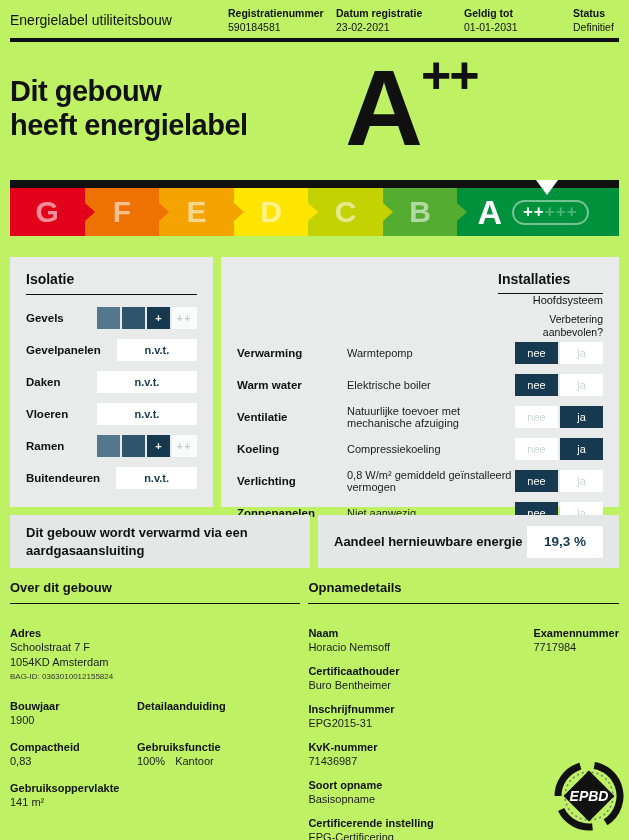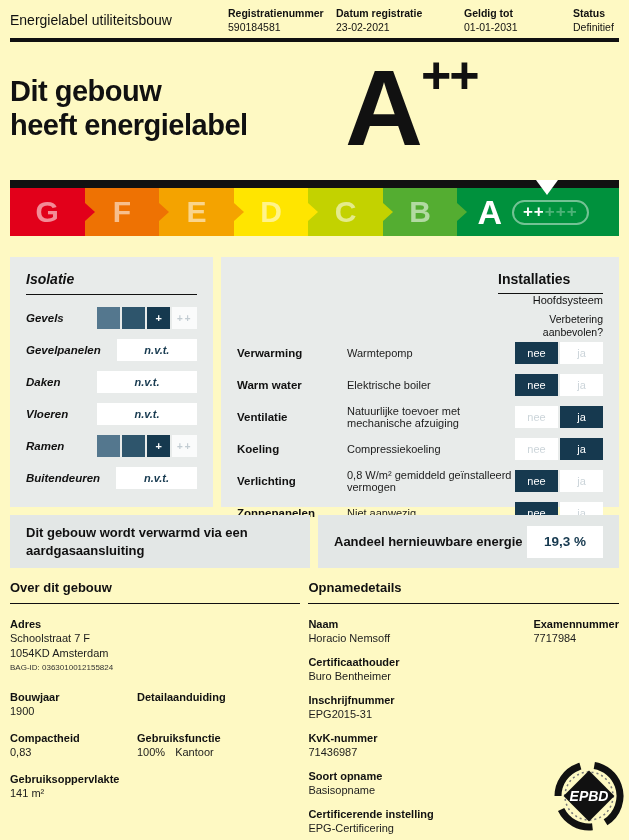--- a/index.html
+++ b/index.html
@@ -1,19 +1,19 @@
 <!DOCTYPE html>
 <html><head>
 <meta charset="utf-8">
 <style>
   * { margin:0; padding:0; box-sizing:border-box; }
   html,body { background:#fff; }
   .page {
     position:relative; width:629px; height:840px; overflow:hidden;
-    background:#fef9c3; font-family:"Liberation Sans","DejaVu Sans",sans-serif; color:#111;
+    background:#bef264; font-family:"Liberation Sans","DejaVu Sans",sans-serif; color:#111;
   }
 
   
   .hdr { display:flex; align-items:center; height:40px; border-bottom:4px solid #111; margin:2px 10px 0; }
   .hdr-title { font-size:14px; width:218px; }
   .hdr-fields { display:flex; flex:1; }
   .hdr-field { font-size:10.5px; }
   .hdr-field .lbl { font-weight:bold; margin-bottom:2px; }
   .hf1 { width:108px; } .hf2 { width:128px; } .hf3 { width:109px; } .hf4 { flex:1; }
 
@@ -36,21 +36,21 @@
   .seg .ltr { font-size:30px; font-weight:bold; color:rgba(255,255,255,0.55); }
   .seg.sel { flex:1.9; justify-content:flex-start; padding-left:20px; gap:10px; }
   .seg.sel .ltr { color:#fff; font-size:34px; }
   .pill { display:inline-flex; align-items:center; border:2px solid rgba(255,255,255,0.45); border-radius:15px;
     padding:1px 9px 3px; font-weight:bold; font-size:17px; letter-spacing:1px; line-height:1; }
   .pill .on { color:#fff; } .pill .off { color:rgba(255,255,255,0.30); }
 
   
   .panels { display:flex; gap:8px; margin:21px 10px 0; height:250px; }
   .panel { background:#e8ebea; padding:14px 16px; height:100%; }
-  .panel-iso { width:203px;font-style:italic; }
+  .panel-iso { width:203px; }
   .panel-inst { flex:1; }
   .iso-title { font-size:14px; font-weight:bold; padding-bottom:7px; border-bottom:1.5px solid #111; margin-bottom:12px; }
   .iso-row { display:flex; align-items:center; justify-content:space-between; height:22px; margin-bottom:10px;gap:16px; }
   .row-lbl { font-size:11.5px; font-weight:bold; }
   .navt { width:100px; height:22px; background:#fff; display:flex; align-items:center; justify-content:center;
     font-size:11px; font-weight:bold; color:#16394f; }
   .rating { display:flex; gap:2px; width:100px; height:22px; }
   .rating .sq { width:23px; height:22px; display:flex; align-items:center; justify-content:center;
     color:#fff; font-size:11px; font-weight:bold; }
   .sq1 { background:#54778e; } .sq2 { background:#2e556c; } .sq3 { background:#16394f; }
@@ -74,21 +74,21 @@
   .co { background:#e3e7e6; min-height:52px; padding:9px 16px; }
   .co-left { width:300px; font-size:13px; font-weight:bold; line-height:1.35; display:flex; align-items:center; }
   .co-right { flex:1; display:flex; align-items:center; justify-content:space-between; }
   .co-right .lbl { font-size:13px; font-weight:bold; }
   .co-val { background:#fff; min-width:76px; height:32px; display:flex; align-items:center; justify-content:center;
     font-size:13.5px; font-weight:bold; color:#16394f; }
 
   
   .sections { display:flex; gap:8px; margin:12px 10px 0; }
   .sec-left { width:300px; } .sec-right { flex:1; }
-  .sec-title { font-size:13px; font-weight:bold; border-bottom:1.5px solid #111; padding-bottom:8px; margin-bottom:13px; }
+  .sec-title { font-size:13px; font-weight:bold; border-bottom:1.5px solid #111; padding-bottom:8px; margin-bottom:22px; }
   .f-lbl { font-size:11px; font-weight:bold; line-height:14px; }
   .f-val { font-size:11px; line-height:15px; color:#1c1c1c; }
   .f-small { font-size:8px; color:#333; line-height:12px; margin-top:1px; }
   .blk { margin-bottom:9px; }
   .grid2 { display:grid; grid-template-columns:127px 1fr; margin-bottom:12px; }
   .grid2b { display:grid; grid-template-columns:225px 1fr; }
   .adres-blk { margin-bottom:16px; }
   .fx-gap { display:inline-block; width:10px; }
 
   

